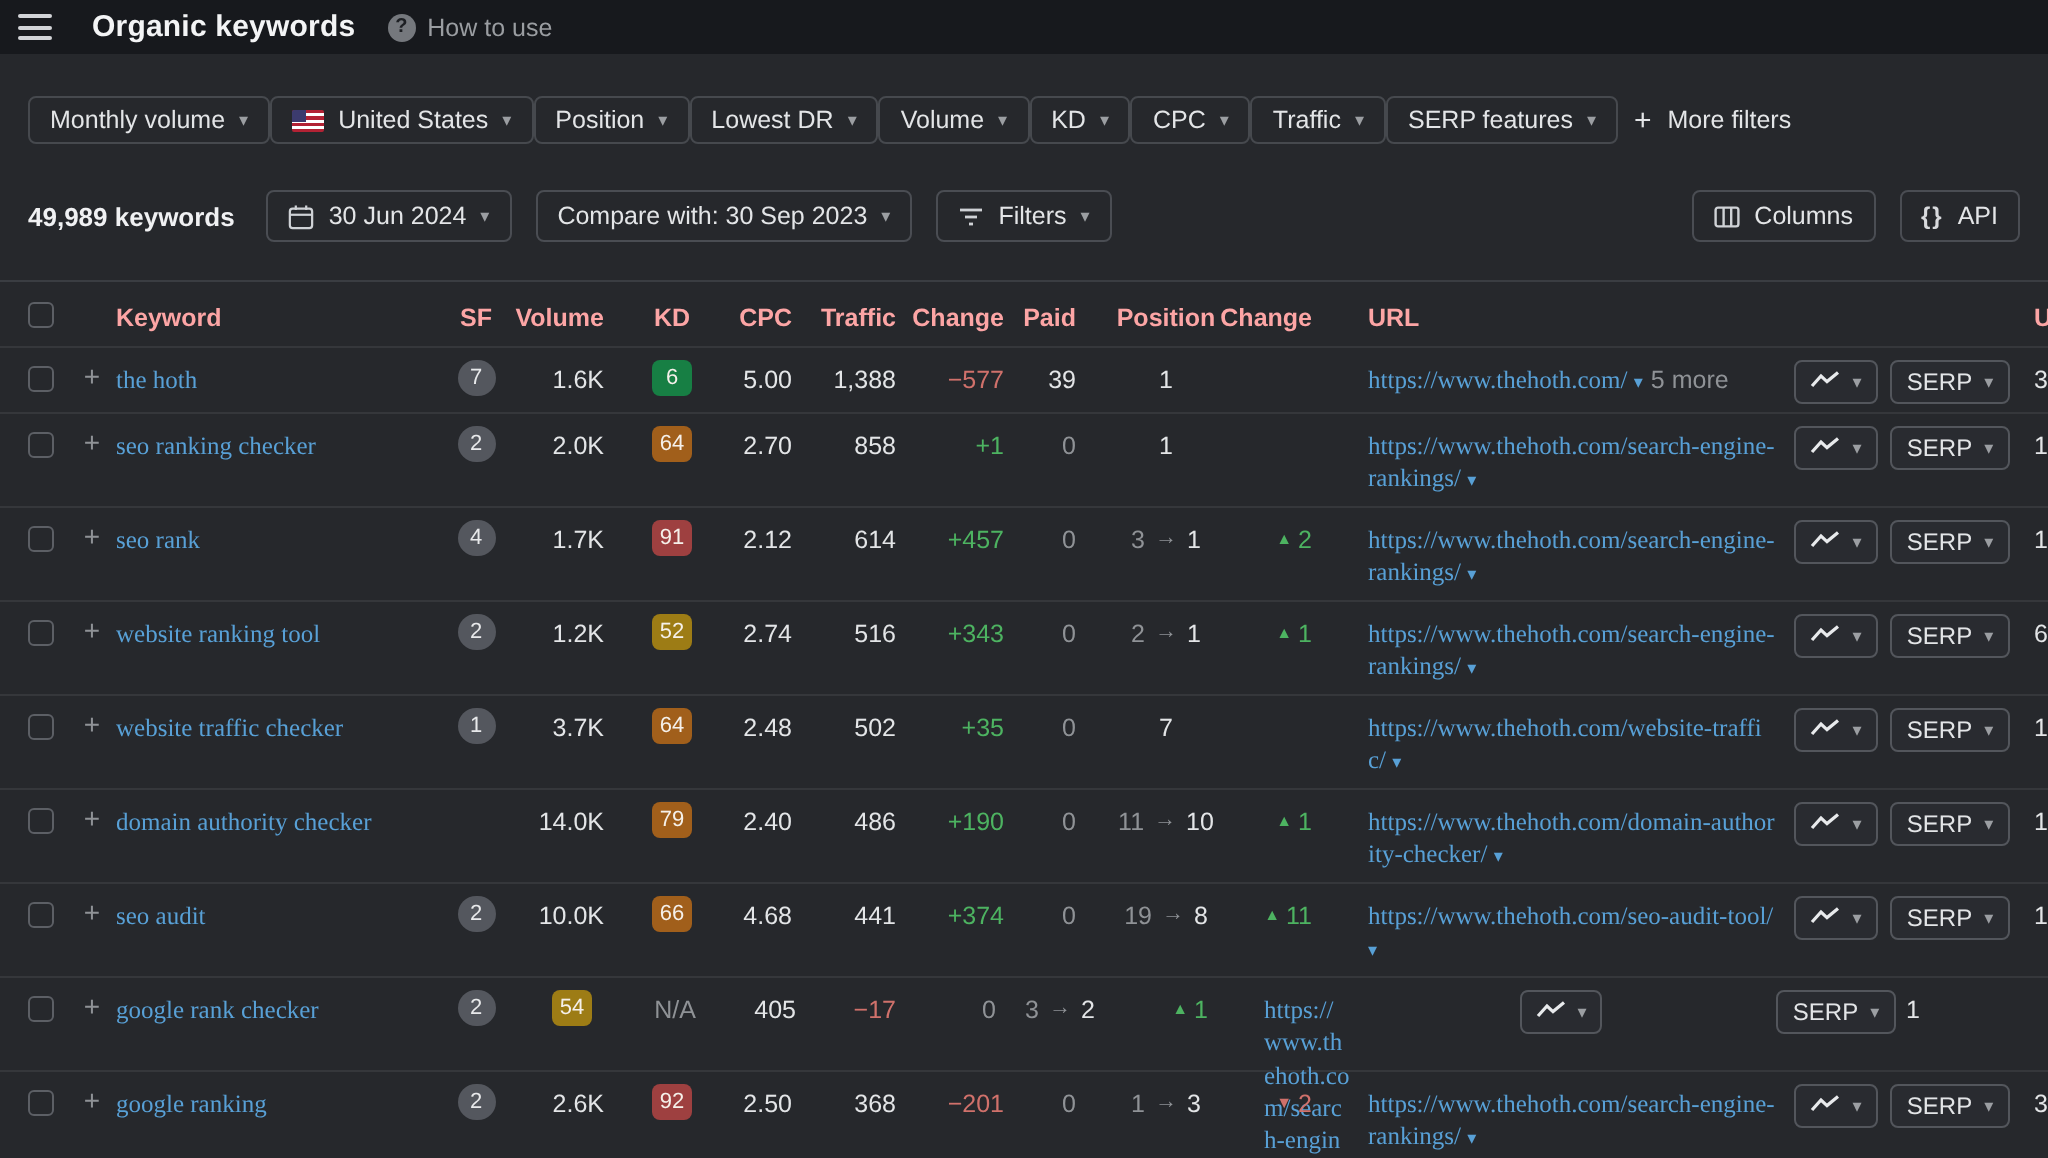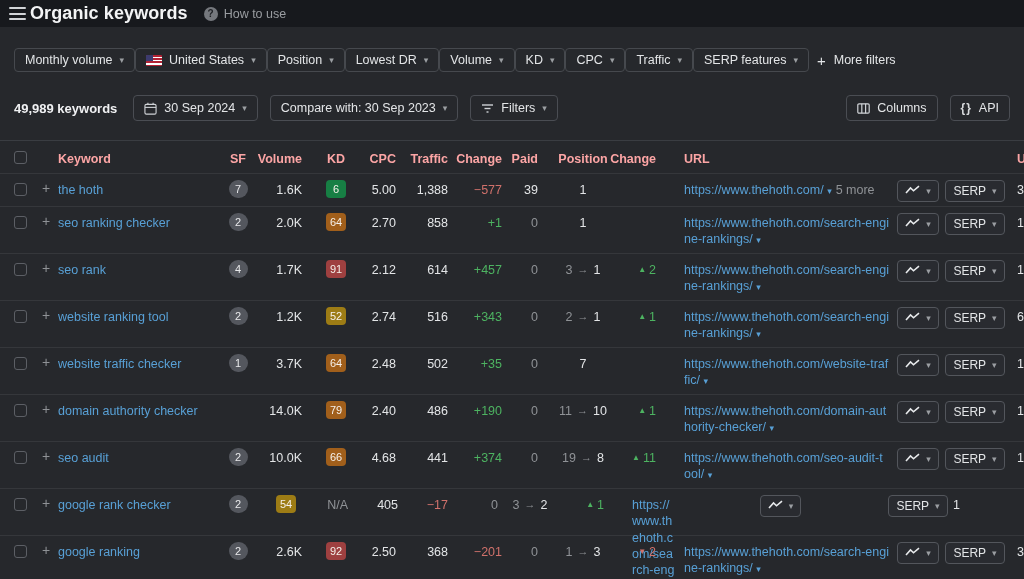--- a/index.html
+++ b/index.html
@@ -4,21 +4,21 @@
 <style>
   * { margin:0; padding:0; box-sizing:border-box; }
   html,body { background:#26282c; }
   body { font-family:"Liberation Sans", sans-serif; }
   .page { width:1024px; height:579px; overflow:hidden; background:#26282c; color:#e8eaec; position:relative; }
 
   
   .topbar { height:27px; background:#17191d; display:flex; align-items:center; padding-left:9px; }
   .hamburger { width:17px; height:13px; display:flex; flex-direction:column; justify-content:space-between; cursor:pointer; }
   .hamburger span { display:block; height:2px; background:#d2d4d7; border-radius:1px; }
-  .title { font-size:18px; font-weight:bold; color:#f3f4f5; margin-left:4px; letter-spacing:.1px; }
+  .title { font-size:15px; font-weight:bold; color:#f3f4f5; margin-left:20px; letter-spacing:.1px; }
   .help { display:flex; align-items:center; gap:6px; margin-left:16px; color:#9a9da1; font-size:12.5px; cursor:pointer; }
   .help-icon { width:14px; height:14px; border-radius:50%; background:#75787d; color:#1d1f23; font-size:10px; font-weight:bold; display:flex; align-items:center; justify-content:center; }
 
   
   .filterbar { margin-top:21px; padding:0 14px; display:flex; align-items:center; gap:0; }
   .fbtn { height:24px; border:1px solid #46494e; border-radius:4px; background:transparent; display:inline-flex; align-items:center; gap:7px; padding:0 10px; font-size:12.5px; color:#e3e5e7; cursor:pointer; white-space:nowrap; }
   .caret { font-size:9px; color:#9b9ea2; line-height:1; }
   .caret.blue { color:#58a0d6; }
   .flag { position:relative; width:16px; height:11px; display:inline-block; background:repeating-linear-gradient(#b22234 0 1.6px, #ffffff 1.6px 3.2px); border-radius:1px; overflow:hidden; }
   .flag::before { content:""; position:absolute; left:0; top:0; width:7px; height:6px; background:#3c3b6e; }
@@ -51,21 +51,21 @@
   .c-cpc { padding-right:10px; }
   .c-traf { padding-right:8px; }
   .c-chg { padding-right:8px; }
   .c-paid { padding-right:12px; }
   .c-poschg { padding-right:12px; }
   .c-url { padding-left:16px; padding-right:4px; }
   .c-last { padding-left:10px; }
 
   .checkbox { width:13px; height:13px; border:1px solid #5c5f65; border-radius:3px; background:transparent; cursor:pointer; display:inline-block; }
   .plus { color:#8f9296; font-size:14px; cursor:pointer; line-height:1; }
-  .kw-link, .url-link { color:#58a0d6; text-decoration:none; cursor:pointer; }
+  .kw-link, .url-link { color:#58a0d6; text-decoration:none; cursor:pointer;font-family:Liberation Serif, serif; }
   .muted { color:#8f9296; }
   .pos { color:#4db361; }
   .neg { color:#d0716b; }
 
   .sf-badge { min-width:19px; height:18px; padding:0 4px; border-radius:9px; background:#54575e; color:#e8e9eb; font-size:11px; display:inline-flex; align-items:center; justify-content:center; margin-top:-2px; }
   .kd-badge { min-width:20px; height:18px; padding:0 3px; border-radius:4px; color:#f5f0ea; font-size:11px; display:inline-flex; align-items:center; justify-content:center; margin-top:-2px; }
   .kd-green { background:#177f44; }
   .kd-gold { background:#9d7c15; }
   .kd-orange { background:#a15f1b; }
   .kd-red { background:#9e4040; }
@@ -154,21 +154,21 @@
     <span class="kwcount">49,989 keywords</span>
     <button class="tbtn">
       <span class="ticon">
         <svg width="13" height="13" viewBox="0 0 14 14">
             <rect x="1" y="2.5" width="12" height="10.5" rx="1.5" fill="none" stroke="#cfd2d6" stroke-width="1.2"></rect>
             <line x1="1" y1="5.8" x2="13" y2="5.8" stroke="#cfd2d6" stroke-width="1.2"></line>
             <line x1="4.2" y1="0.8" x2="4.2" y2="3.2" stroke="#cfd2d6" stroke-width="1.2"></line>
             <line x1="9.8" y1="0.8" x2="9.8" y2="3.2" stroke="#cfd2d6" stroke-width="1.2"></line>
           </svg>
       </span>
-      <span>30 Sep 2024</span>
+      <span>30 Jun 2024</span>
       <span class="caret">▾</span>
     </button>
     <button class="tbtn">
       <span>Compare with: 30 Sep 2023</span>
       <span class="caret">▾</span>
     </button>
     <button class="tbtn">
       <span class="ticon">
         <svg width="13" height="11" viewBox="0 0 13 11">
             <line x1="1" y1="2" x2="12" y2="2" stroke="#cfd2d6" stroke-width="1.4"></line>

